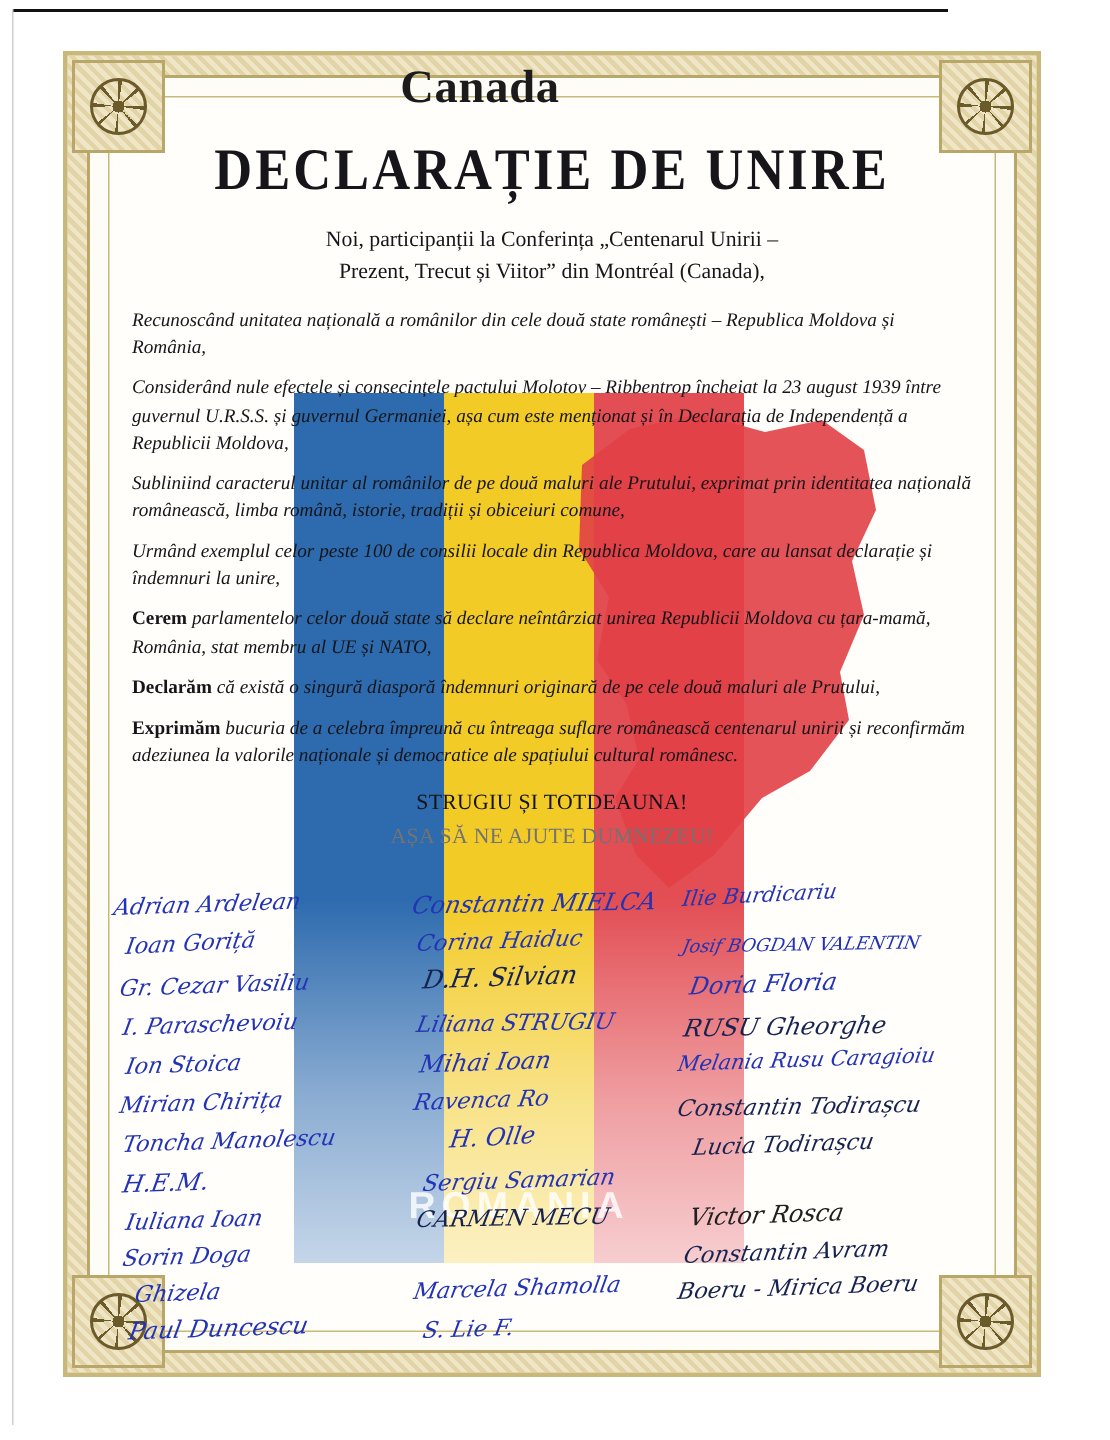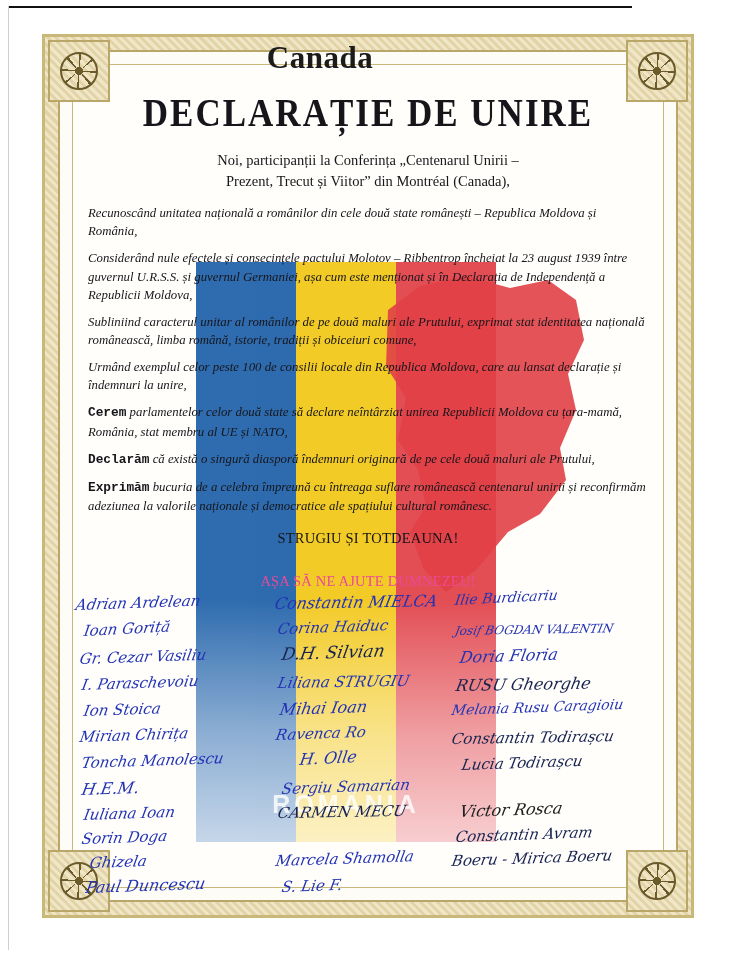--- a/index.html
+++ b/index.html
@@ -197,43 +197,42 @@
     font-size: 12.8px;
     line-height: 1.42;
     color: #15151a;
     font-style: italic;
     margin: 0 0 9px 0;
     text-align: left;
   }
   .clause .lead {
     font-style: normal;
     font-weight: bold;
-    font-family: Liberation Mono, monospace;
   }
   .clause .lead-i {
     font-style: italic;
     font-weight: normal;
   }
 
   #closing {
     text-align: center;
     font-size: 14.5px;
     line-height: 1.35;
     color: #141418;
     margin-top: 14px;
     letter-spacing: 0.2px;
   }
   #closing .line2 {
     display: block;
   }
   #blessing {
     text-align: center;
     font-size: 14.5px;
-    color: #ec4899;
-    margin-top: 24px;
+    color: #737373;
+    margin-top: 4px;
     letter-spacing: 0.2px;
   }
 
   
   #signatures {
     position: absolute;
     left: 70px; top: 596px;
     width: 600px; height: 272px;
     z-index: 12;
     pointer-events: none;
@@ -294,21 +293,21 @@
       <div>Prezent, Trecut și Viitor” din Montréal (Canada),</div>
     </div>
 
     <p class="clause">
       <span class="lead-i">Recunoscând</span><span> unitatea națională a românilor din cele două state românești – Republica Moldova și România,</span>
     </p>
     <p class="clause">
       <span class="lead-i">Considerând</span><span> nule efectele și consecințele pactului Molotov – Ribbentrop încheiat la 23 august 1939 între guvernul U.R.S.S. și guvernul Germaniei, așa cum este menționat și în Declarația de Independență a Republicii Moldova,</span>
     </p>
     <p class="clause">
-      <span class="lead-i">Subliniind</span><span> caracterul unitar al românilor de pe două maluri ale Prutului, exprimat stat identitatea națională românească, limba română, istorie, tradiții și obiceiuri comune,</span>
+      <span class="lead-i">Subliniind</span><span> caracterul unitar al românilor de pe două maluri ale Prutului, exprimat prin identitatea națională românească, limba română, istorie, tradiții și obiceiuri comune,</span>
     </p>
     <p class="clause">
       <span class="lead-i">Urmând</span><span> exemplul celor peste 100 de consilii locale din Republica Moldova, care au lansat declarație și îndemnuri la unire,</span>
     </p>
     <p class="clause">
       <span class="lead">Cerem</span><span> parlamentelor celor două state să declare neîntârziat unirea Republicii Moldova cu țara-mamă, România, stat membru al UE și NATO,</span>
     </p>
     <p class="clause">
       <span class="lead">Declarăm</span><span> că există o singură diasporă îndemnuri originară de pe cele două maluri ale Prutului,</span>
     </p>

